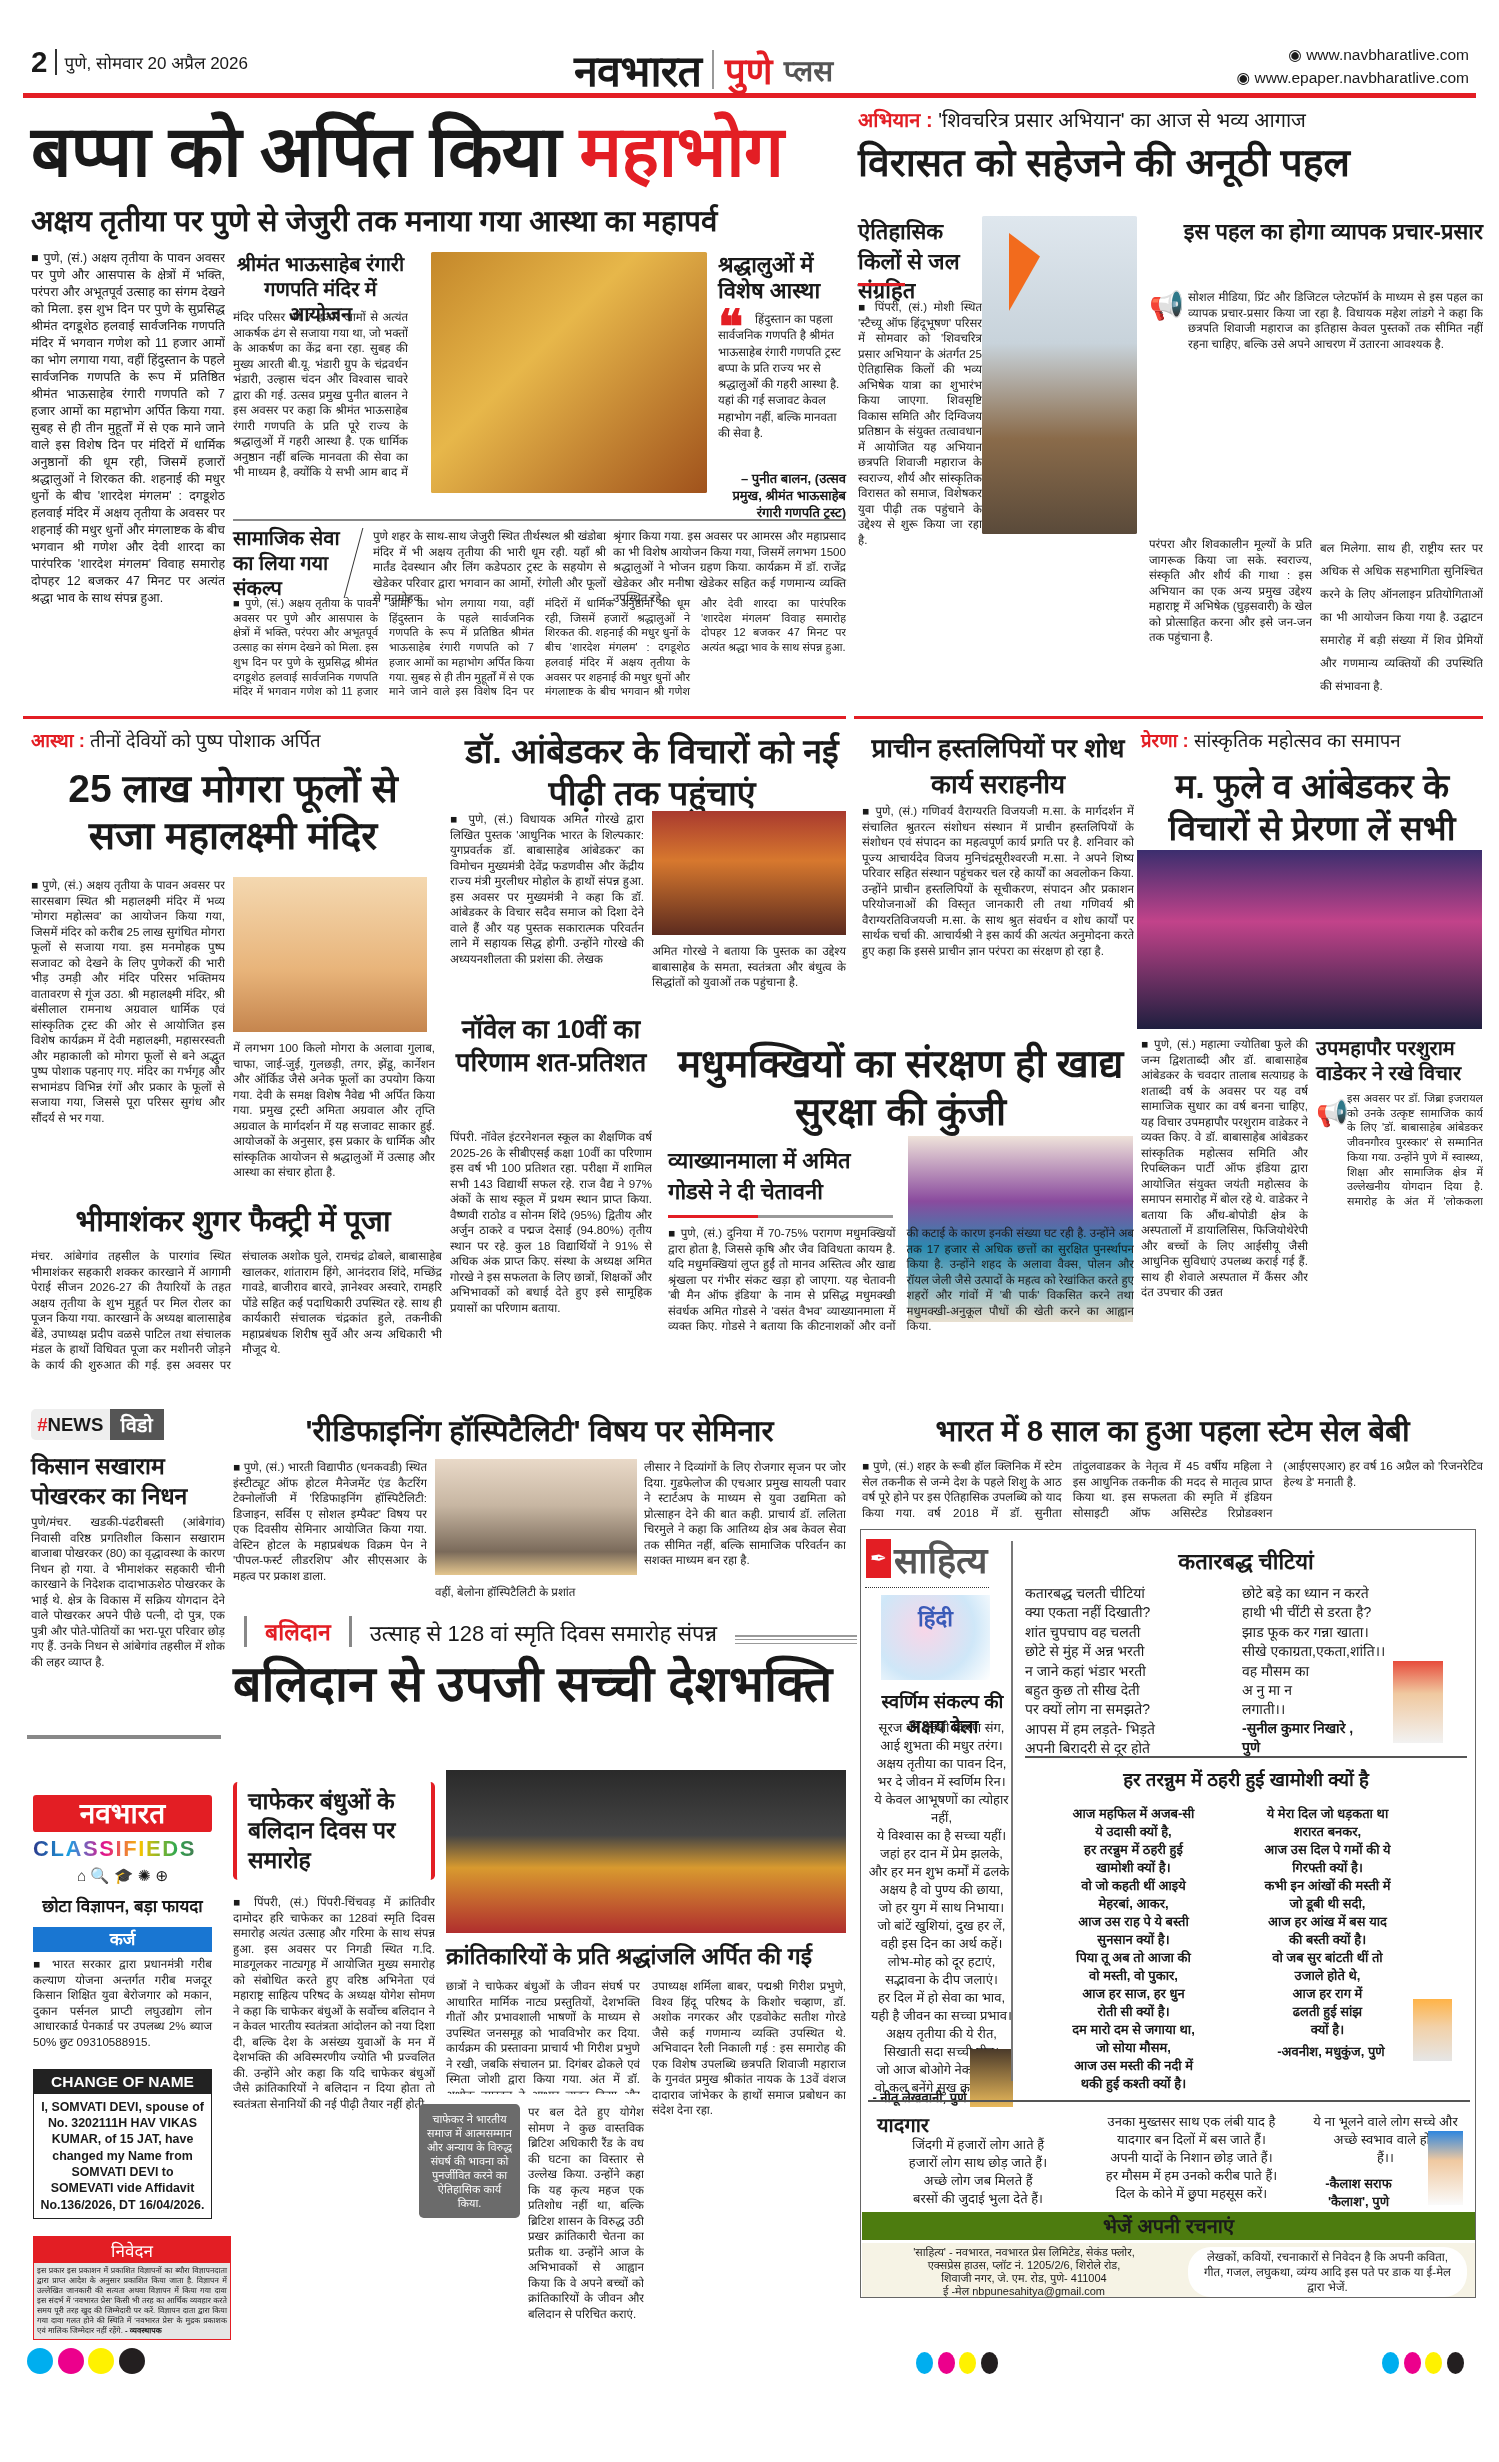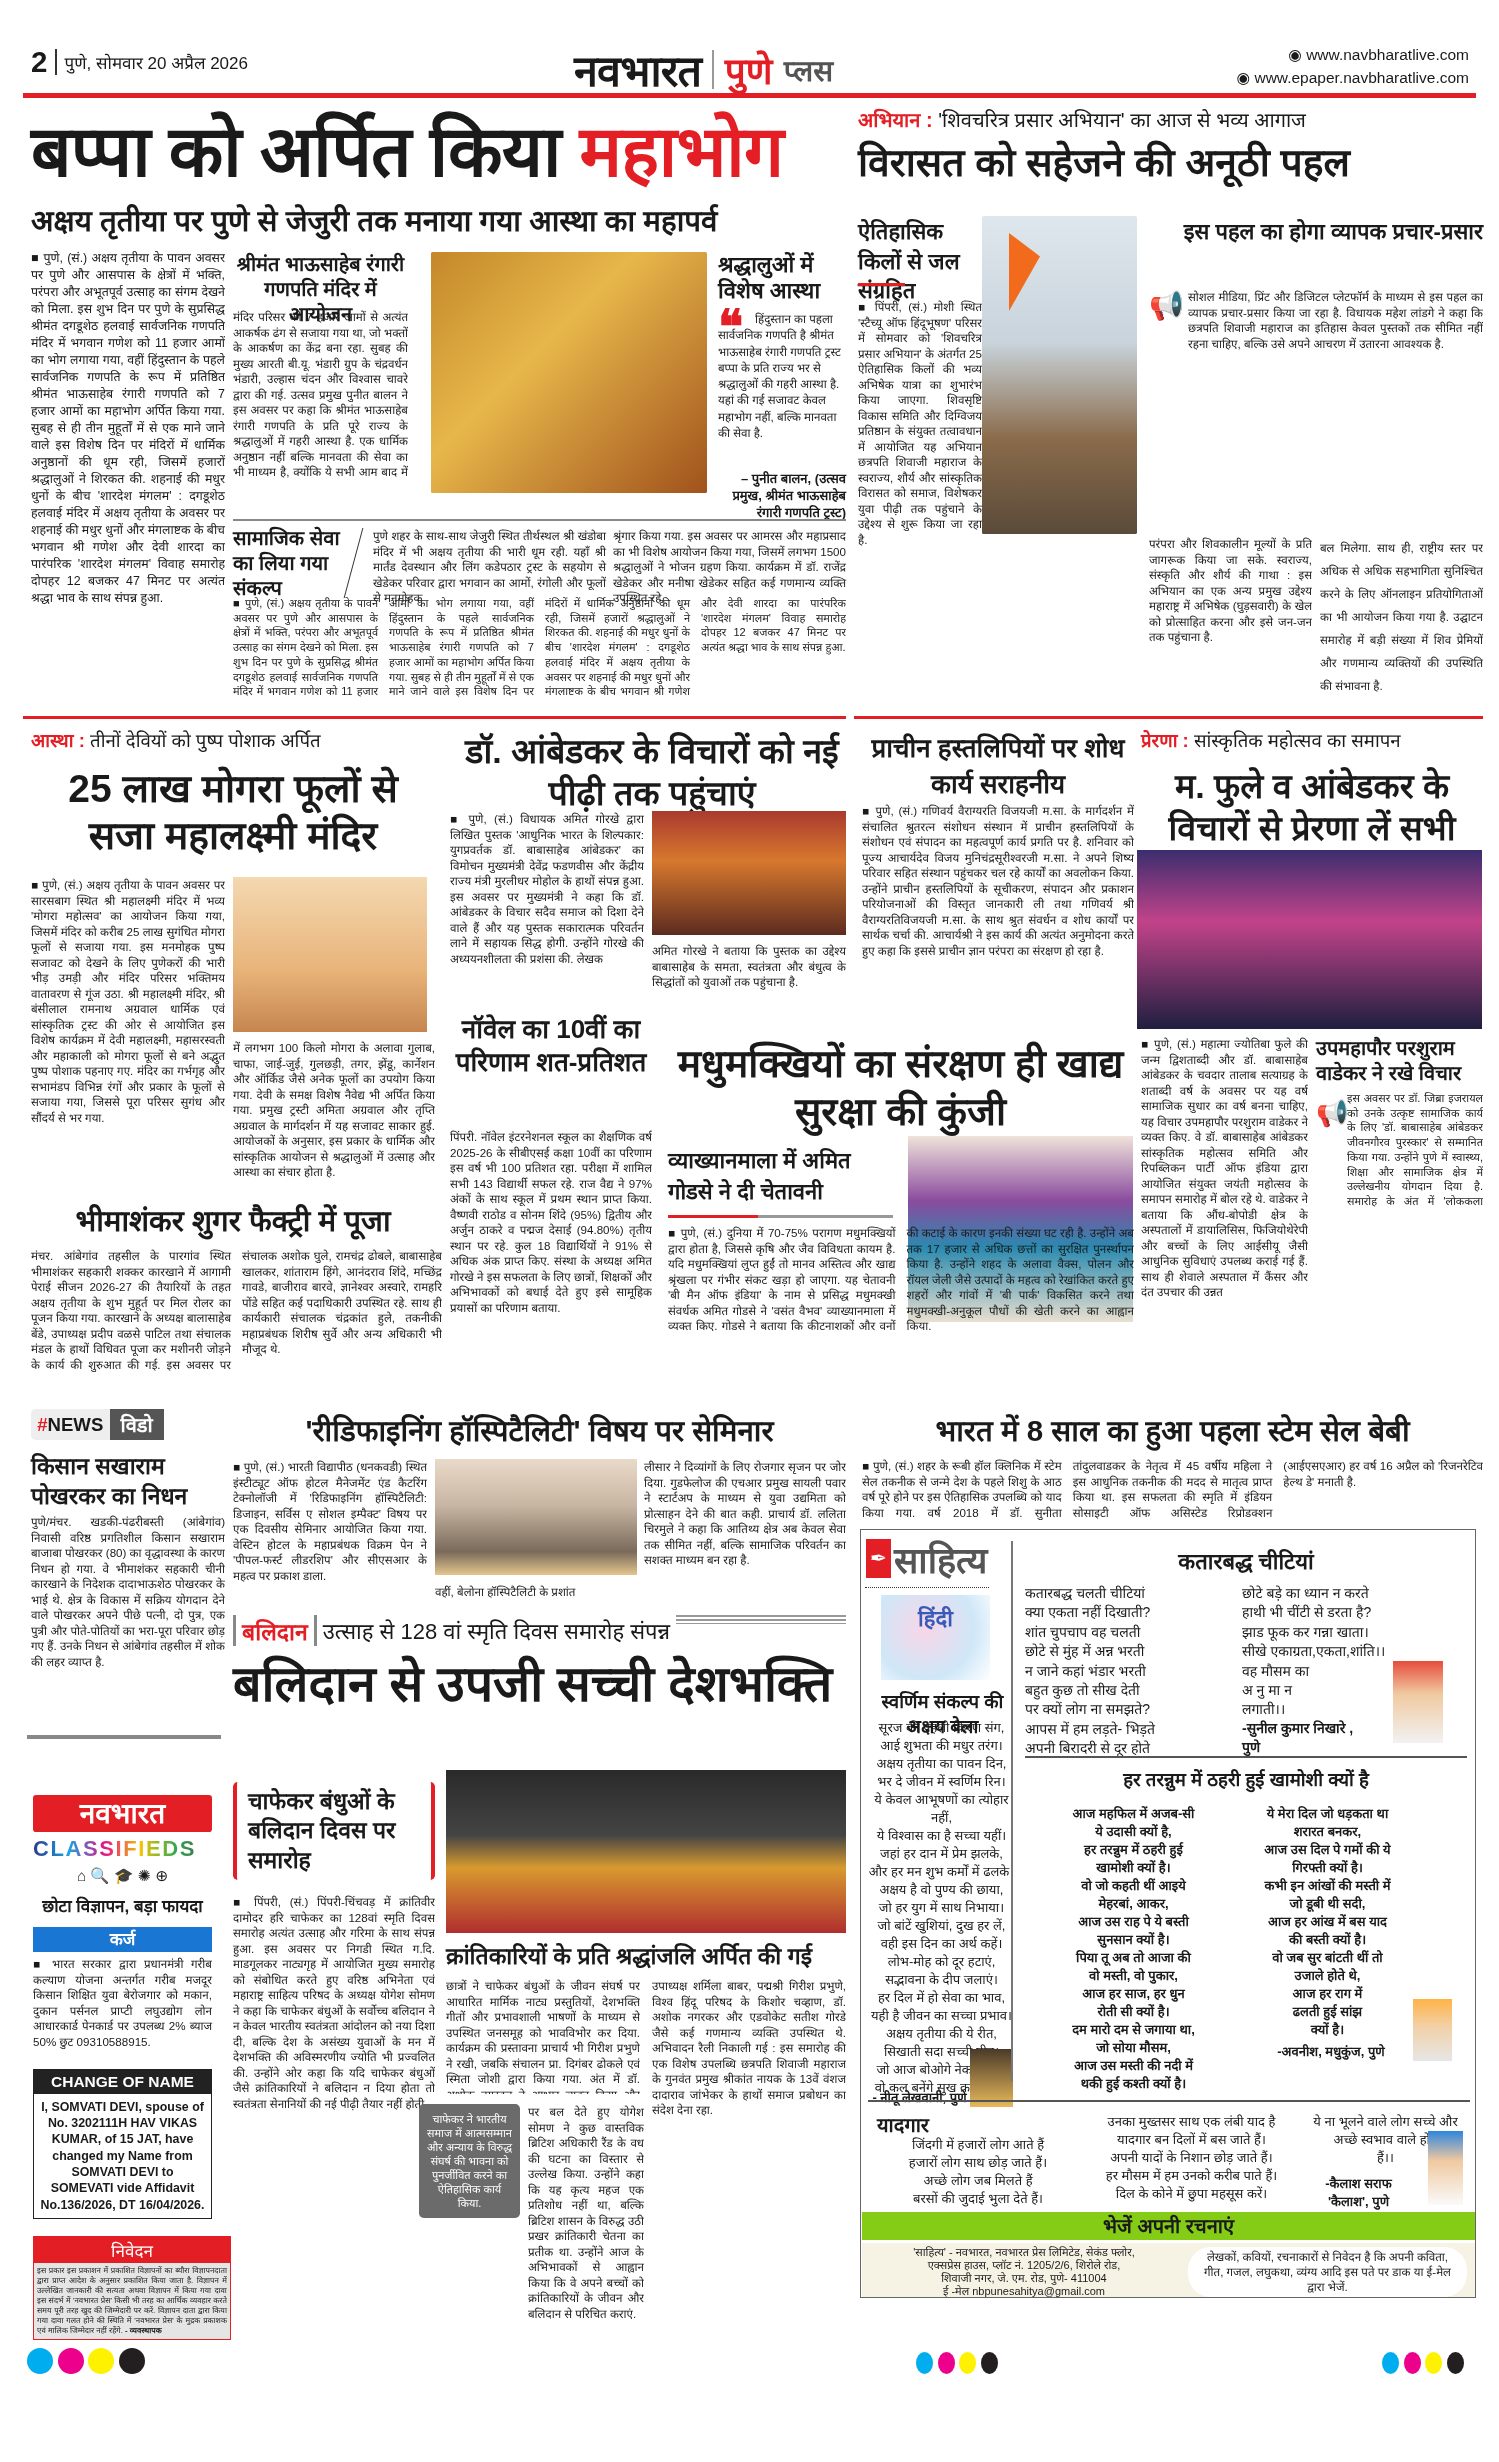--- a/index.html
+++ b/index.html
@@ -133,21 +133,21 @@
 
 <div class="abs" style="left:233px;top:1409px;width:613px;font-size:29.5px;font-weight:bold;text-align:center">'रीडिफाइनिंग हॉस्पिटैलिटी' विषय पर सेमिनार</div>
 <div class="abs col-text" style="left:233px;top:1459px;width:194px;height:140px;overflow:hidden;font-size:11.6px;line-height:15.5px">■ पुणे, (सं.) भारती विद्यापीठ (धनकवडी) स्थित इंस्टीट्यूट ऑफ होटल मैनेजमेंट एंड कैटरिंग टेक्नोलॉजी में 'रिडिफाइनिंग हॉस्पिटैलिटी: डिजाइन, सर्विस ए सोशल इम्पैक्ट' विषय पर एक दिवसीय सेमिनार आयोजित किया गया. वेस्टिन होटल के महाप्रबंधक विक्रम पेन ने 'पीपल-फर्स्ट लीडरशिप' और सीएसआर के महत्व पर प्रकाश डाला.</div>
 <div class="abs photo3" style="left:435px;top:1459px;width:202px;height:116px"></div>
 <div class="abs" style="left:435px;top:1584px;width:202px;font-size:11.6px">वहीं, बेलोना हॉस्पिटैलिटी के प्रशांत</div>
 <div class="abs col-text" style="left:644px;top:1459px;width:202px;height:140px;overflow:hidden;font-size:11.6px;line-height:15.5px">लीसार ने दिव्यांगों के लिए रोजगार सृजन पर जोर दिया. गुडफेलोज की एचआर प्रमुख सायली पवार ने स्टार्टअप के माध्यम से युवा उद्यमिता को प्रोत्साहन देने की बात कही. प्राचार्य डॉ. ललिता चिरमुले ने कहा कि आतिथ्य क्षेत्र अब केवल सेवा तक सीमित नहीं, बल्कि सामाजिक परिवर्तन का सशक्त माध्यम बन रहा है.</div>
 
 <div class="abs" style="left:862px;top:1409px;width:621px;font-size:29.5px;font-weight:bold;text-align:center">भारत में 8 साल का हुआ पहला स्टेम सेल बेबी</div>
 <div class="abs col-text" style="left:862px;top:1458px;width:621px;height:62px;overflow:hidden;column-count:3;column-gap:11px;font-size:11.6px;line-height:15.5px">■ पुणे, (सं.) शहर के रूबी हॉल क्लिनिक में स्टेम सेल तकनीक से जन्मे देश के पहले शिशु के आठ वर्ष पूरे होने पर इस ऐतिहासिक उपलब्धि को याद किया गया. वर्ष 2018 में डॉ. सुनीता तांदुलवाडकर के नेतृत्व में 45 वर्षीय महिला ने इस आधुनिक तकनीक की मदद से मातृत्व प्राप्त किया था. इस सफलता की स्मृति में इंडियन सोसाइटी ऑफ असिस्टेड रिप्रोडक्शन (आईएसएआर) हर वर्ष 16 अप्रैल को 'रिजनरेटिव हेल्थ डे' मनाती है.</div>
 
-<div class="abs" style="left:233px;top:1615px;width:613px;display:flex;align-items:flex-start;gap:6px">
+<div class="abs" style="left:244px;top:1615px;width:613px;display:flex;align-items:flex-end;gap:18px">
   <span style="width:3.1px;height:31px;background:#888;display:inline-block"></span>
   <span class="red" style="font-size:23px;font-weight:bold">बलिदान</span>
   <span style="width:3.1px;height:31px;background:#888;display:inline-block"></span>
   <span style="font-size:22px">उत्साह से 128 वां स्मृति दिवस समारोह संपन्न</span>
   <span style="flex:1;height:12.4px;background:repeating-linear-gradient(#999 0 1.6px,#fff 1.6px 3.9px)"></span>
 </div>
 <div class="abs" style="left:233px;top:1653px;width:613px;font-size:50px;font-weight:900;line-height:62px">बलिदान से उपजी सच्ची देशभक्ति</div>
 <div class="abs" style="left:233px;top:1782px;width:202px;padding:4.7px 11px;border-left:4.7px solid #e31e24;border-right:4.7px solid #e31e24;border-radius:4.7px;font-size:23px;font-weight:bold;line-height:29.5px">चाफेकर बंधुओं के बलिदान दिवस पर समारोह</div>
 <div class="abs col-text" style="left:233px;top:1894px;width:202px;height:404px;overflow:hidden;font-size:11.6px;line-height:15.5px">■ पिंपरी, (सं.) पिंपरी-चिंचवड़ में क्रांतिवीर दामोदर हरि चाफेकर का 128वां स्मृति दिवस समारोह अत्यंत उत्साह और गरिमा के साथ संपन्न हुआ. इस अवसर पर निगडी स्थित ग.दि. माडगूलकर नाट्यगृह में आयोजित मुख्य समारोह को संबोधित करते हुए वरिष्ठ अभिनेता एवं महाराष्ट्र साहित्य परिषद के अध्यक्ष योगेश सोमण ने कहा कि चाफेकर बंधुओं के सर्वोच्च बलिदान ने न केवल भारतीय स्वतंत्रता आंदोलन को नया दिशा दी, बल्कि देश के असंख्य युवाओं के मन में देशभक्ति की अविस्मरणीय ज्योति भी प्रज्वलित की. उन्होंने ओर कहा कि यदि चाफेकर बंधुओं जैसे क्रांतिकारियों ने बलिदान न दिया होता तो स्वतंत्रता सेनानियों की नई पीढ़ी तैयार नहीं होती.</div>
 <div class="abs photo7" style="left:446px;top:1770px;width:400px;height:163px"></div>
@@ -278,21 +278,21 @@
     <div>हर मौसम में हम उनको करीब पाते हैं।</div>
     <div>दिल के कोने में छुपा महसूस करें।</div>
   </div>
 <div class="abs poem" id="poem4c" style="left:1304px;top:2113px;width:163px;font-size:13px;line-height:18px">
     <div>ये ना भूलने वाले लोग सच्चे और</div>
     <div>अच्छे स्वभाव वाले होते</div>
     <div>हैं।।</div>
   </div>
 <div class="abs" style="left:1304px;top:2174px;width:109px;font-size:13px;font-weight:bold;text-align:center">-कैलाश सराफ 'कैलाश', पुणे</div>
 <div class="abs" style="left:1428px;top:2131px;width:35px;height:74px;background:linear-gradient(180deg,#2e86de,#f0c9a0 40%,#fafafa)"></div>
-<div class="abs" style="left:862px;top:2212px;width:613px;height:28px;background:#84cc16;font-size:20px;font-weight:bold;text-align:center;line-height:28px">भेजें अपनी रचनाएं</div>
+<div class="abs" style="left:862px;top:2212px;width:613px;height:28px;background:#4d7c0f;font-size:20px;font-weight:bold;text-align:center;line-height:28px">भेजें अपनी रचनाएं</div>
 <div class="abs" style="left:862px;top:2243px;width:613px;height:54px;background:#f6f3e5"></div>
 <div class="abs" id="address" style="left:863px;top:2246px;width:322px;font-size:11px;line-height:13px;text-align:center">
     <div>'साहित्य' - नवभारत, नवभारत प्रेस लिमिटेड, सेकंड फ्लोर,</div>
     <div>एक्सप्रेस हाउस, प्लॉट नं. 1205/2/6, शिरोले रोड,</div>
     <div>शिवाजी नगर, जे. एम. रोड, पुणे- 411004</div>
     <div>ई -मेल nbpunesahitya@gmail.com</div>
   </div>
 <div class="abs" style="left:1188px;top:2247px;width:279px;padding:3.1px 12.4px;background:#fff;border-radius:23px;font-size:11.6px;line-height:14.7px;text-align:center">लेखकों, कवियों, रचनाकारों से निवेदन है कि अपनी कविता, गीत, गजल, लघुकथा, व्यंग्य आदि इस पते पर डाक या ई-मेल द्वारा भेजें.</div>
 
 <div class="abs" style="left:27px;top:2348px">

